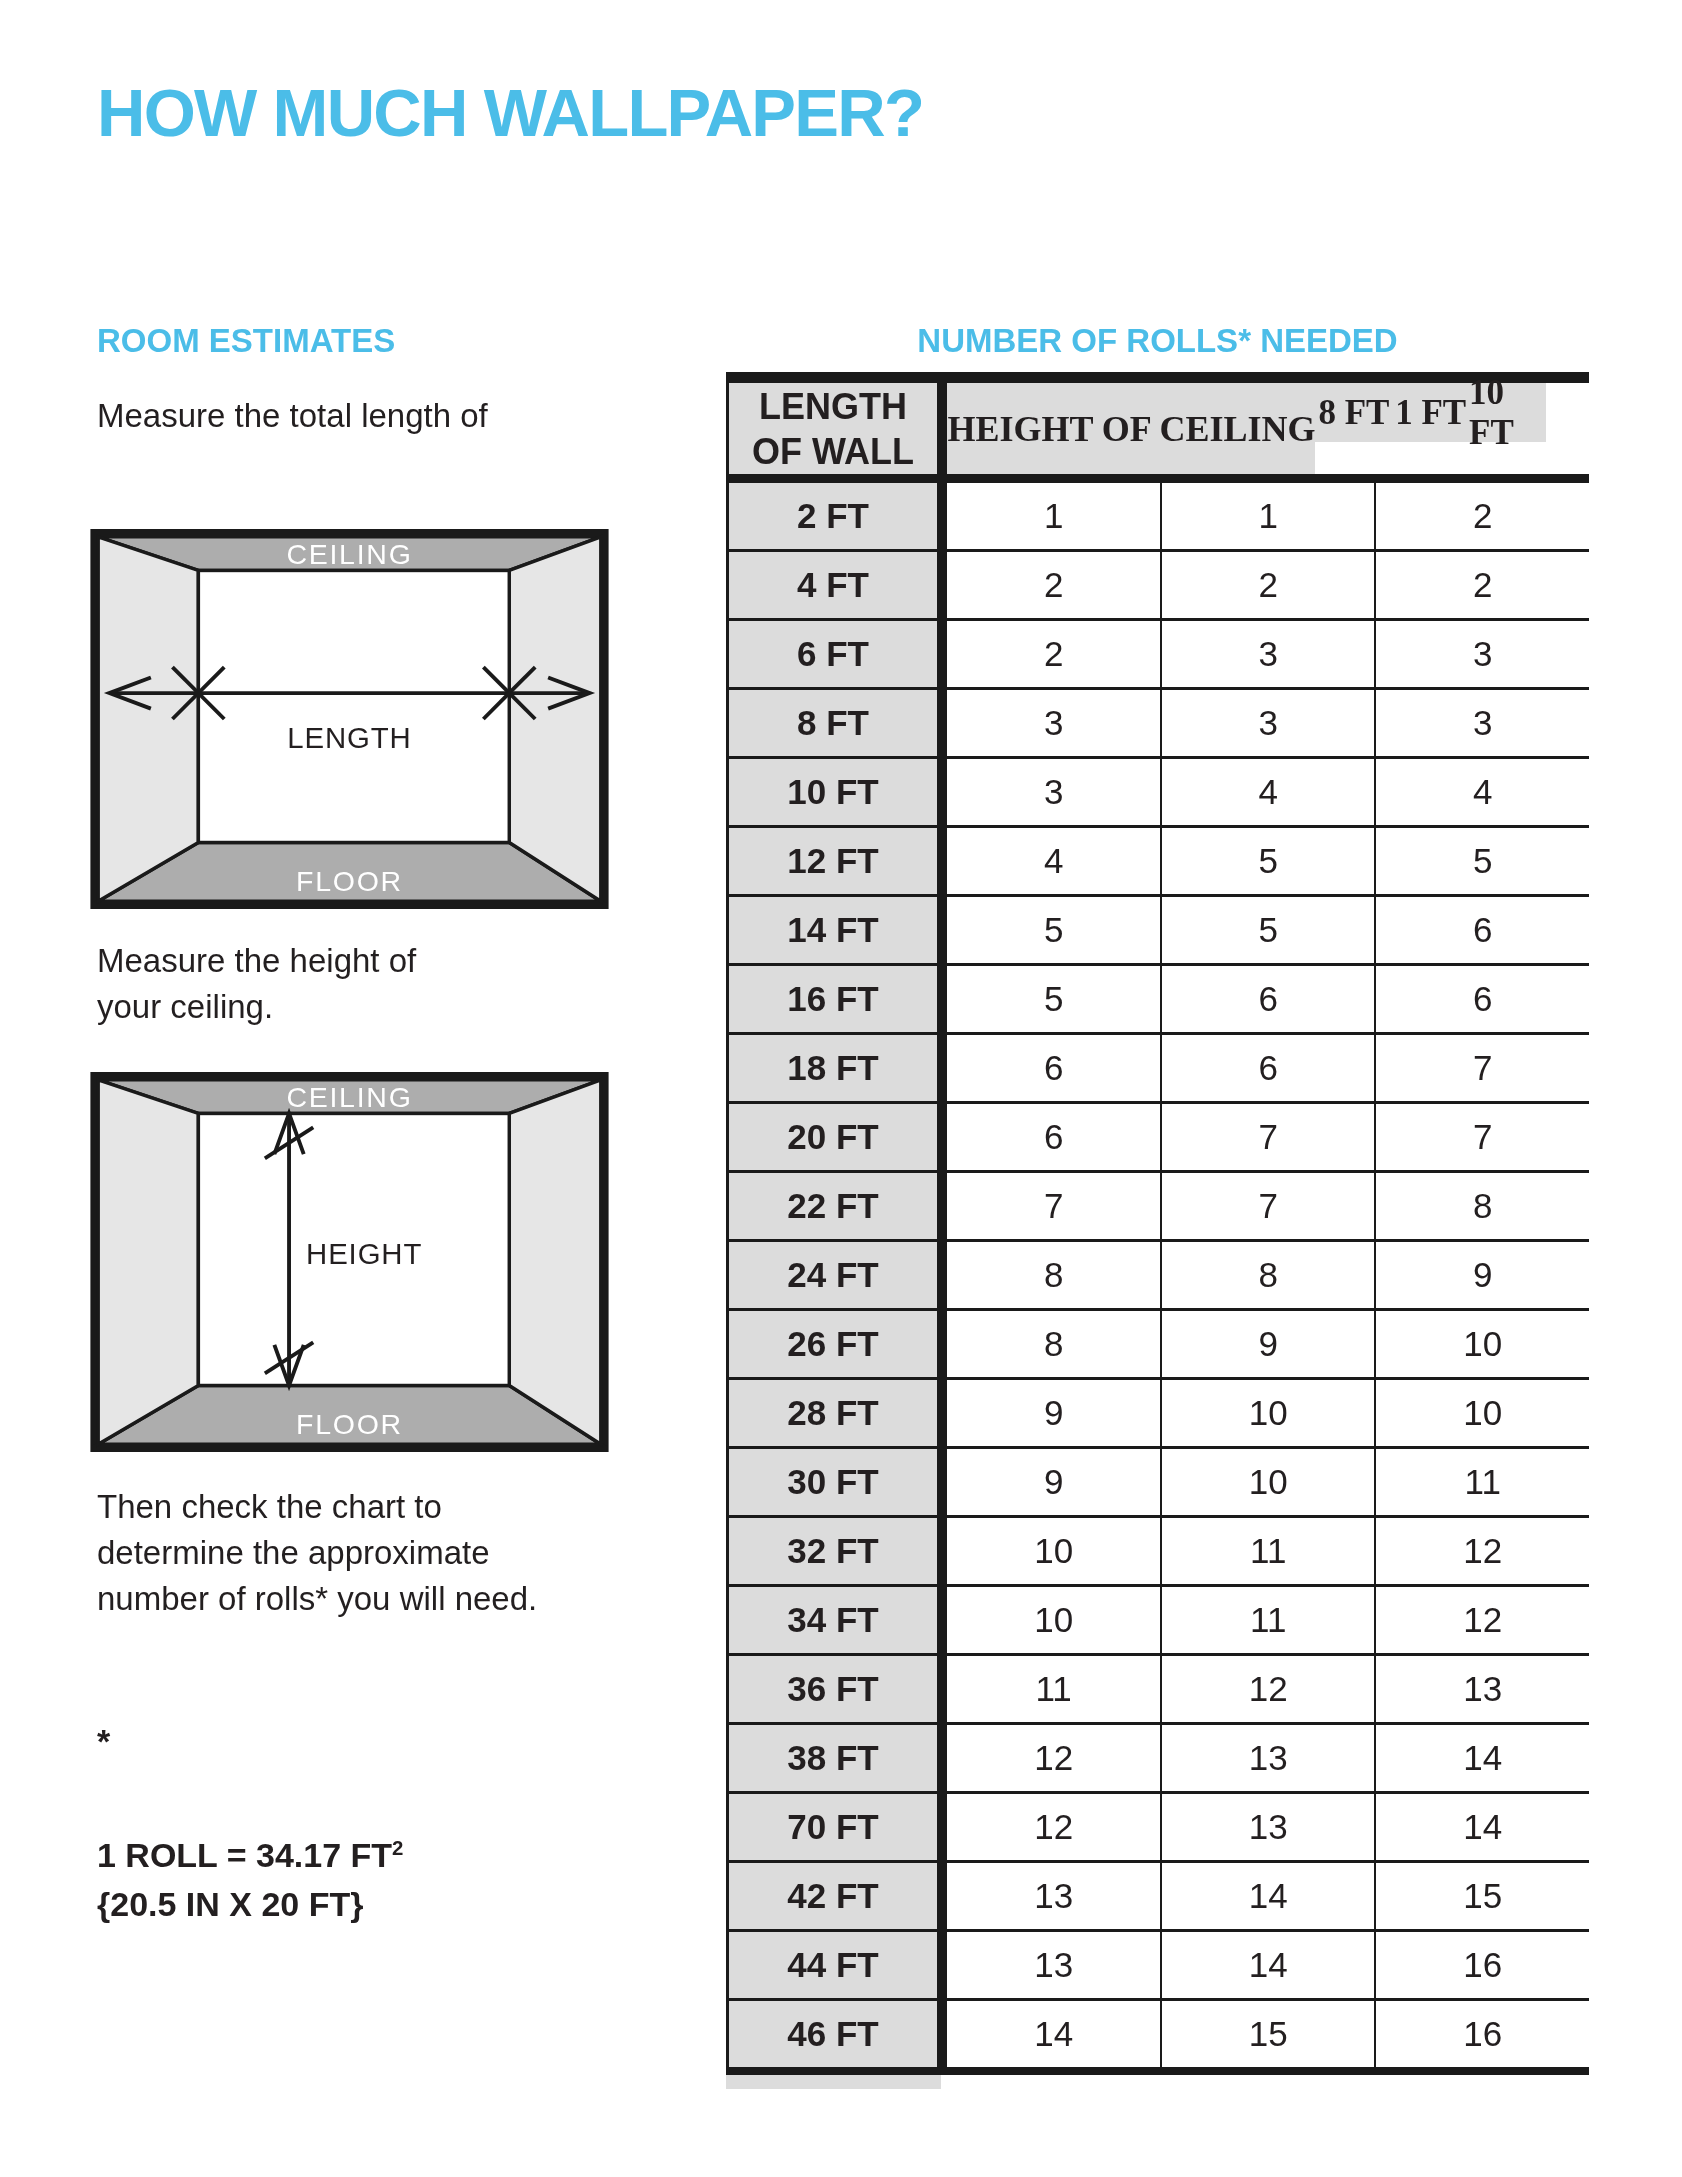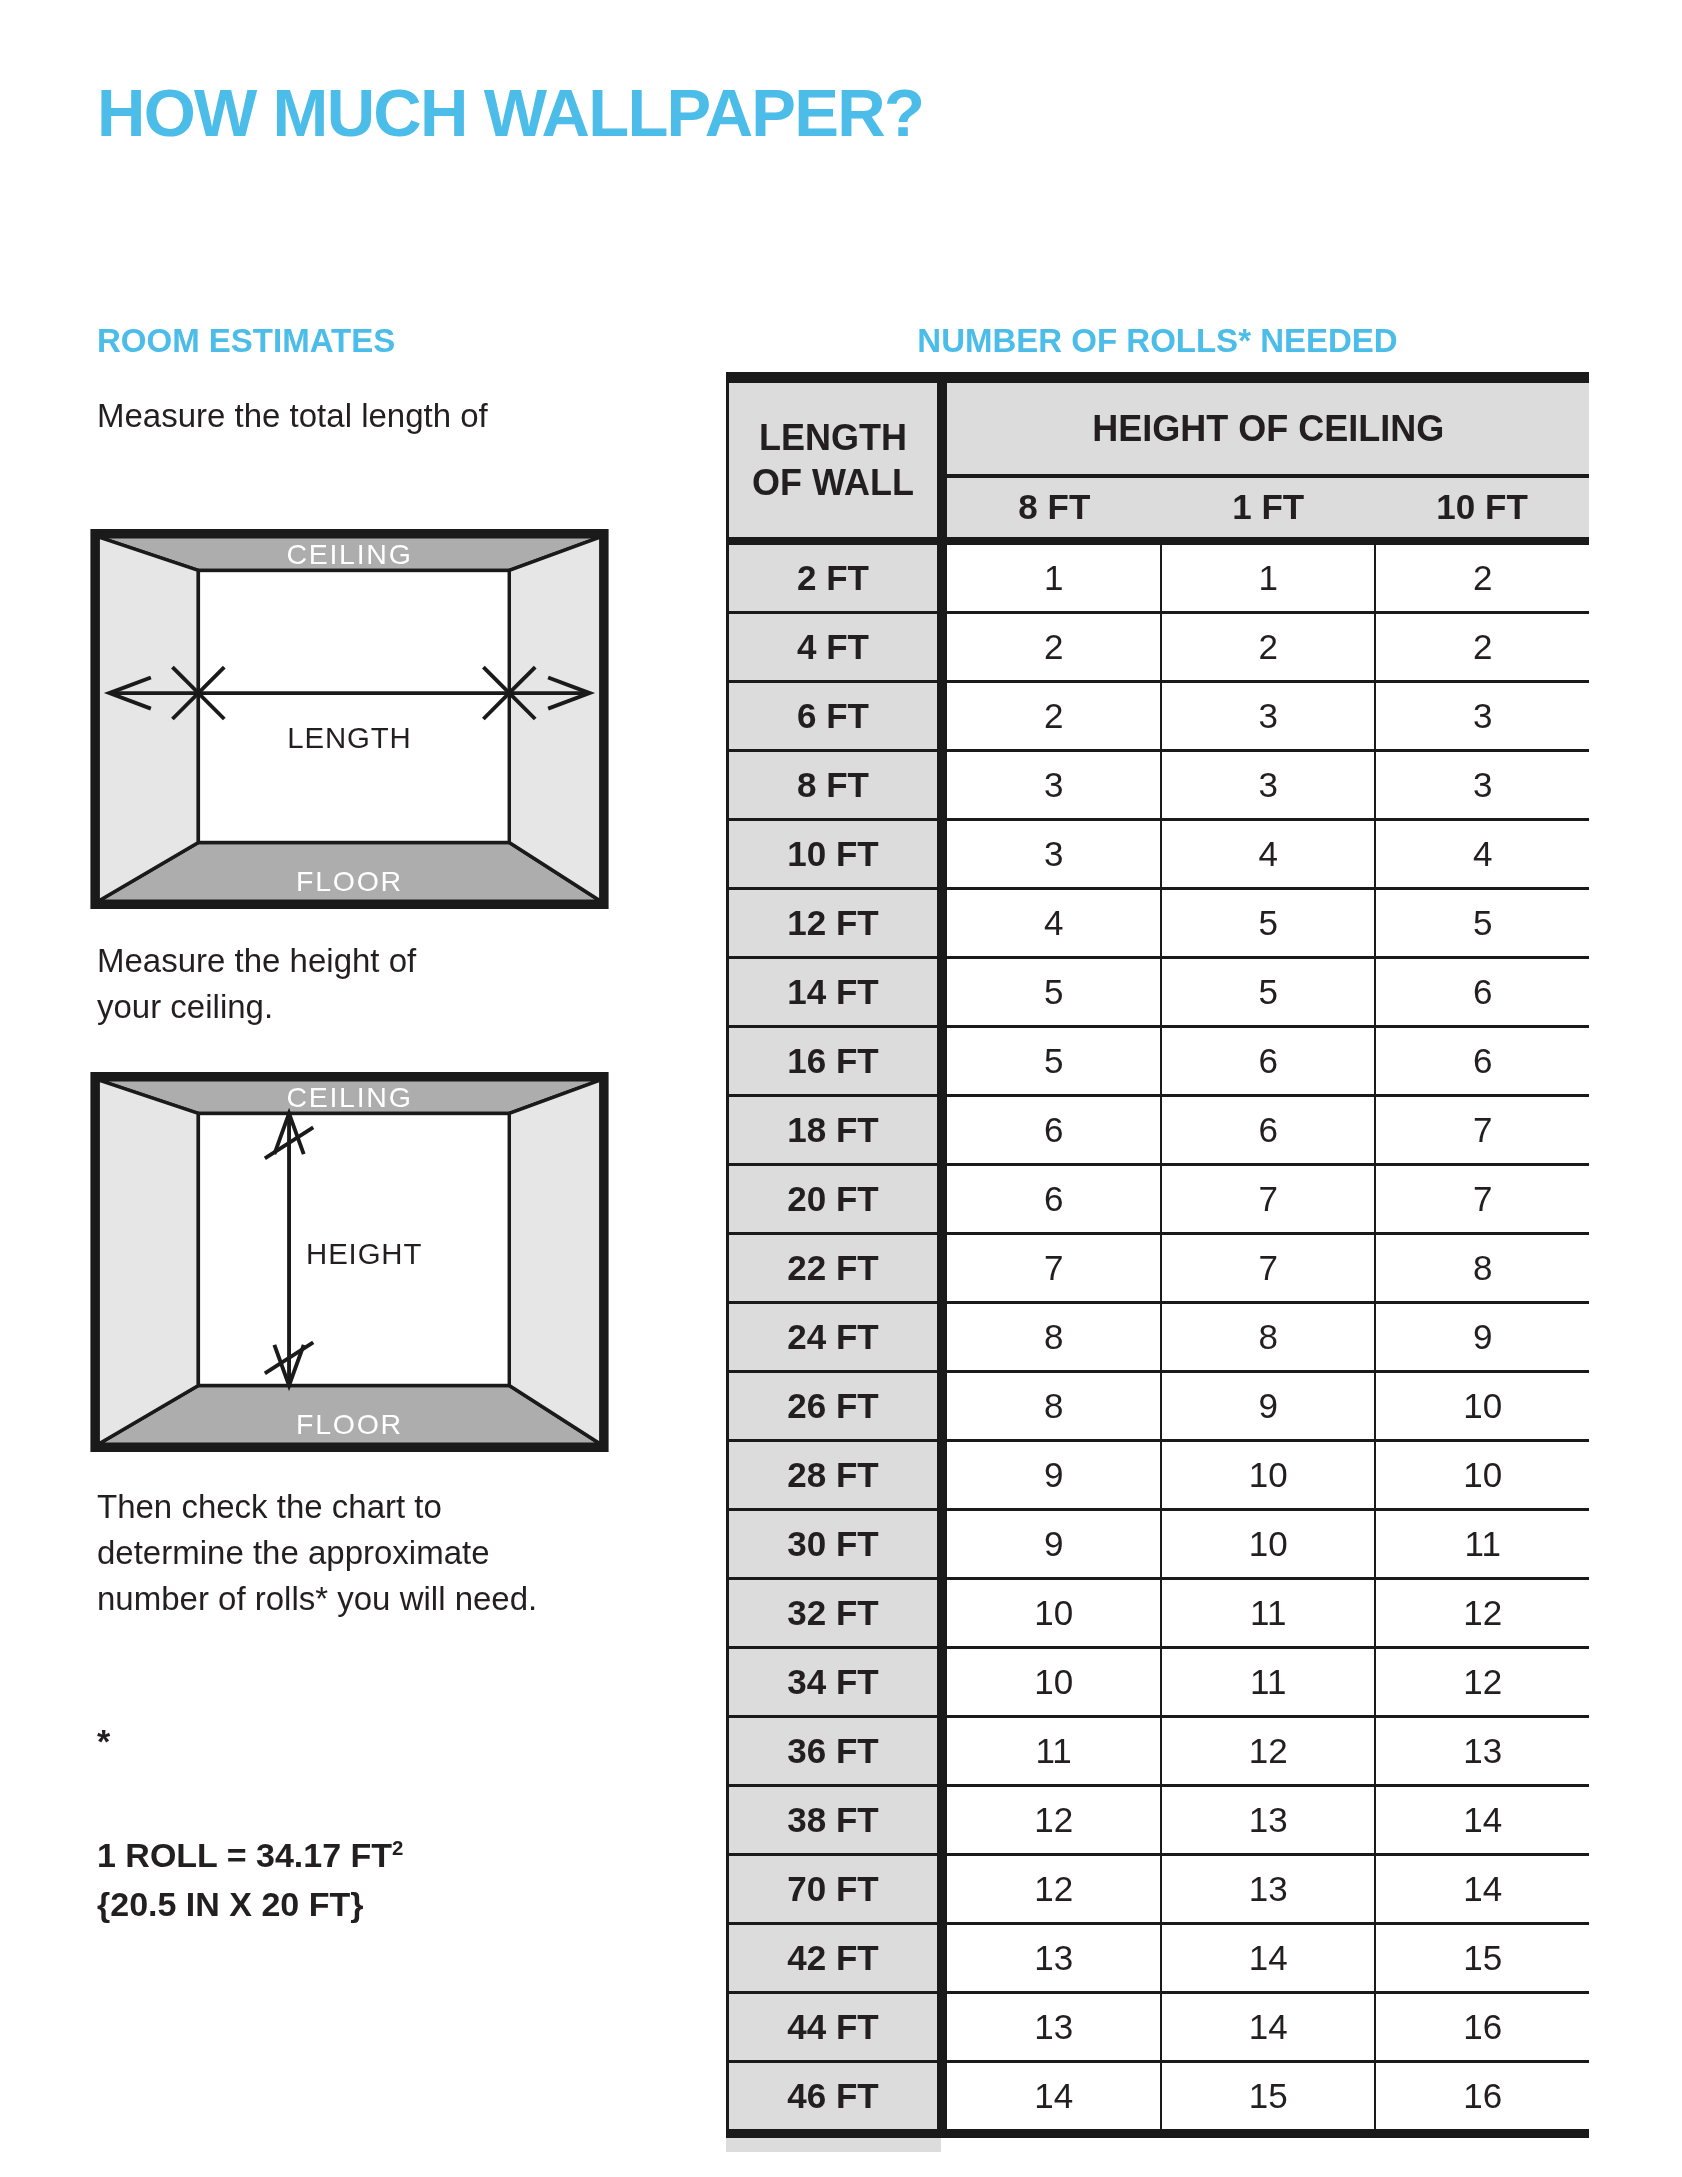--- a/index.html
+++ b/index.html
@@ -44,21 +44,21 @@
   
   .rolls-table{position:absolute;left:726px;top:372px;width:863px;}
   .t-topbar{height:11.2px;background:var(--line);}
   .t-header{display:flex;}
   .t-label-cell{
     width:208px;border-left:3.5px solid var(--line);background:var(--table-gray);
     display:flex;flex-direction:column;justify-content:center;align-items:center;
     font-weight:bold;font-size:36px;line-height:45px;
   }
   .t-vdiv{width:10.4px;background:var(--line);flex:0 0 10.4px;}
-  .t-right{flex:1;display:flex;flex-direction:column;}
+  .t-right{flex:1;display:flex;flex-direction:row;font-family:Liberation Serif, serif;}
   .t-group{
     height:91px;background:var(--table-gray);
     display:flex;align-items:center;justify-content:center;
     font-weight:bold;font-size:36px;
   }
   .t-thin{height:3.5px;background:var(--line);}
   .t-subs{height:59px;display:flex;background:var(--table-gray);}
   .t-sub{flex:1;display:flex;align-items:center;justify-content:center;font-weight:bold;font-size:35px;}
   .t-thick{height:8.6px;background:var(--line);}
   .t-body .t-row{display:flex;height:66px;border-top:3.5px solid var(--line);}

